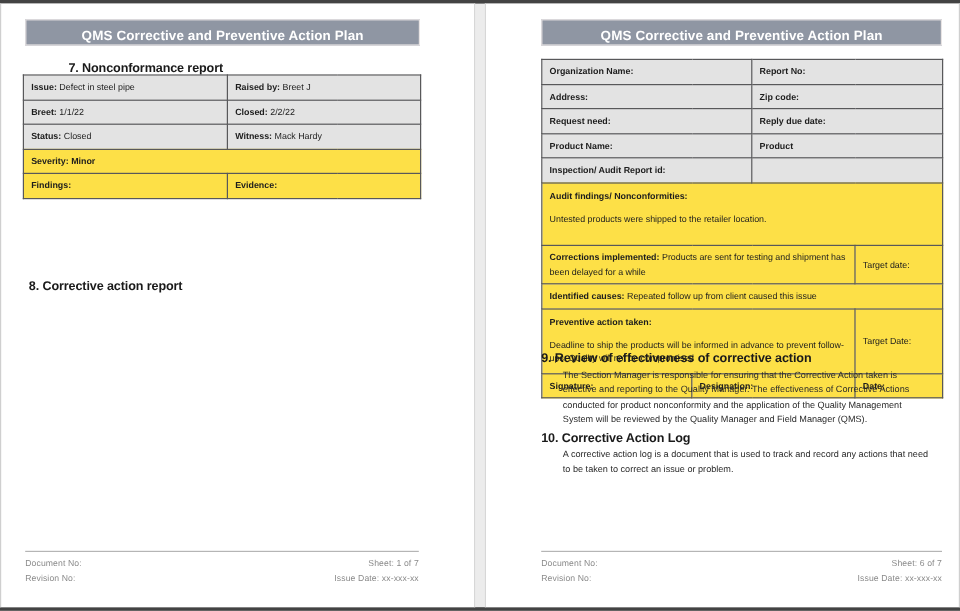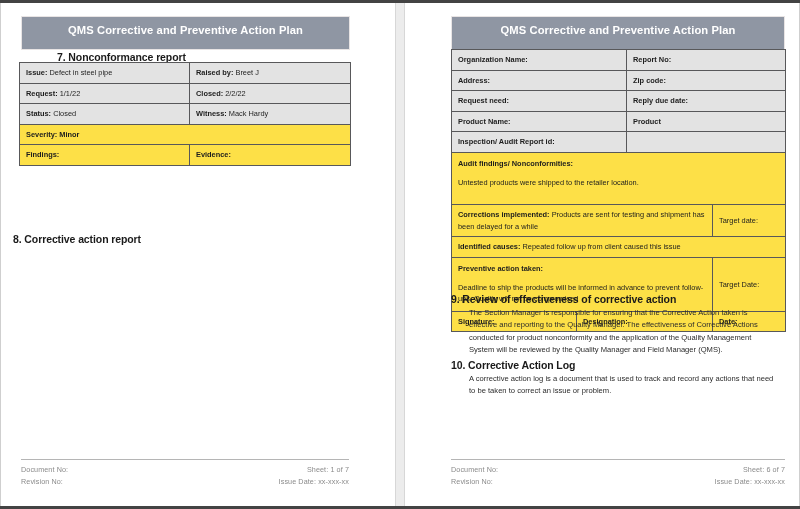--- a/index.html
+++ b/index.html
@@ -53,21 +53,21 @@
     position: absolute;
     background: #8f96a3;
     border: 1px solid #e8e4e4;
     box-sizing: border-box;
     color: #ffffff;
     font-size: 11.2px;
     font-weight: bold;
     letter-spacing: 0.1px;
     text-align: center;
     line-height: 26px;
-    height: 34px;
+    height: 22px;
   }
   .page-left .title-bar  { left: 20px;  width: 329px; top: 13px; }
   .page-right .title-bar { left: 46px;  width: 334px; top: 13px; }
 
   
   .sec-heading {
     position: absolute;
     font-size: 10.5px;
     font-weight: bold;
     color: #1a1a1a;
@@ -144,21 +144,21 @@
               <span class="lbl">Issue:</span>
               <span>Defect in steel pipe</span>
             </td>
             <td class="shaded" colspan="2">
               <span class="lbl">Raised by:</span>
               <span>Breet J</span>
             </td>
           </tr>
           <tr>
             <td class="shaded">
-              <span class="lbl">Request:</span>
+              <span class="lbl">Breet:</span>
               <span>1/1/22</span>
             </td>
             <td class="shaded" colspan="2">
               <span class="lbl">Closed:</span>
               <span>2/2/22</span>
             </td>
           </tr>
           <tr>
             <td class="shaded">
               <span class="lbl">Status:</span>
@@ -179,21 +179,21 @@
             <td>
               <span class="lbl">Findings:</span>
             </td>
             <td colspan="2">
               <span class="lbl">Evidence:</span>
             </td>
           </tr>
         </tbody>
       </table>
 
-      <div class="sec-heading" style="left:12px; top:230px;">8. Corrective action report</div>
+      <div class="sec-heading" style="left:23px; top:230px;">8. Corrective action report</div>
 
       <div class="footer">
         <div class="rule"></div>
         <div class="frow">
           <span>Document No:</span>
           <span>Sheet: 1 of 7</span>
         </div>
         <div class="frow">
           <span>Revision No:</span>
           <span>Issue Date: xx-xxx-xx</span>

